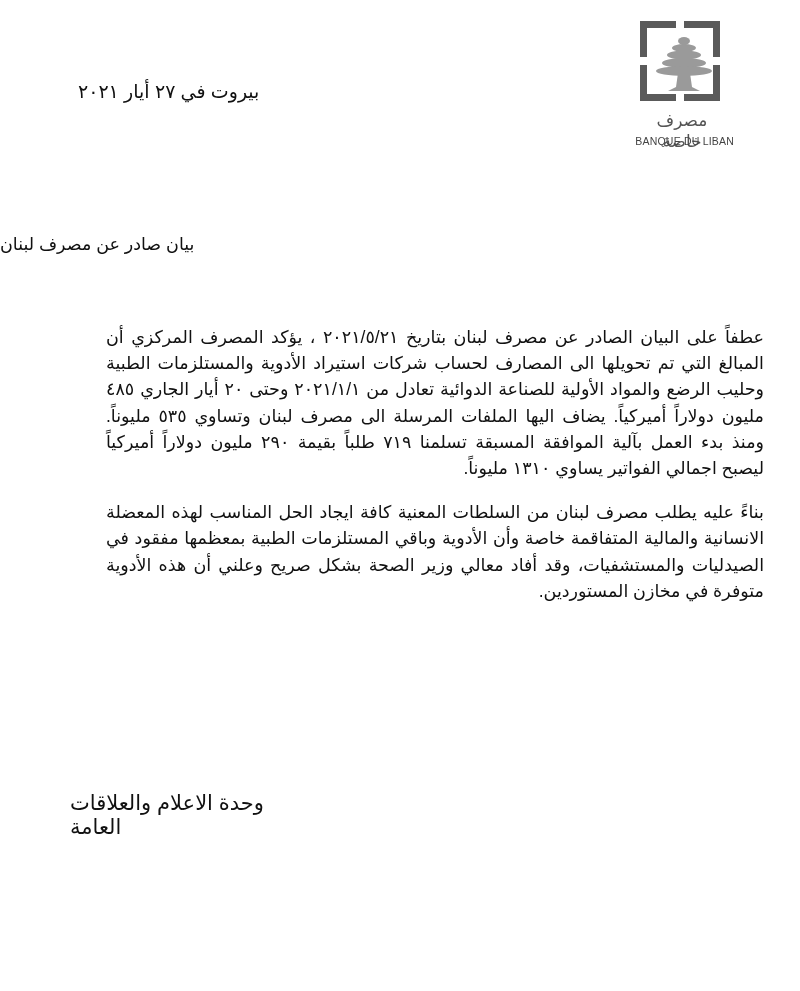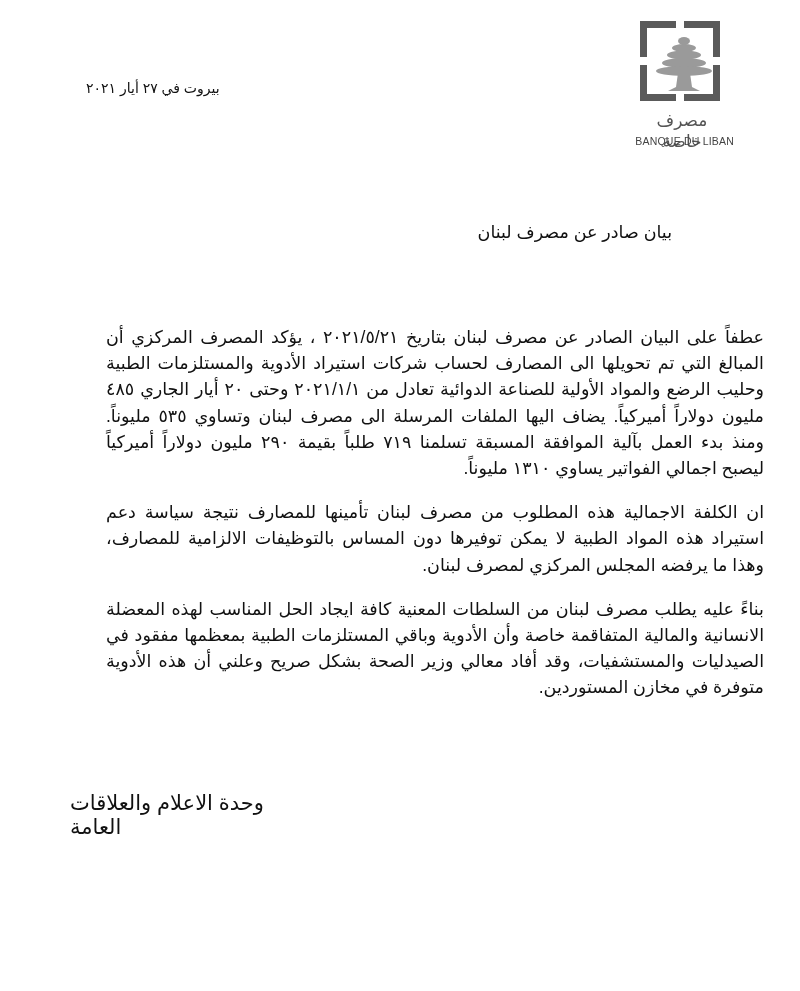--- a/index.html
+++ b/index.html
@@ -6,24 +6,24 @@
     body { width: 800px; height: 991px; position: relative; overflow: hidden;
       font-family: "Liberation Sans", "DejaVu Sans", sans-serif; color: #111; }
     .logo { position: absolute; left: 636px; top: 18px; width: 108px; height: 130px; }
     .logo-frame { position: absolute; left: 4px; top: 3px; width: 80px; height: 80px; }
     .logo-frame .c { position: absolute; background: #5a5a5a; }
     .logo-tree { position: absolute; left: 14px; top: 14px; width: 60px; height: 58px; }
     .logo-ar { position: absolute; left: 0; top: 92px; width: 92px; text-align: center;
       font-size: 17px; color: #555; direction: rtl; }
     .logo-en { position: absolute; left: -2px; top: 117px; width: 100px; text-align: right;
       font-size: 10.5px; color: #444; letter-spacing: 0.2px; }
-    .date { position: absolute; left: 86px; top: 80px; width: 200px; text-align: left;
-      direction: rtl; font-size: 14px; }
+    .date { position: absolute; left: 78px; top: 80px; width: 200px; text-align: left;
+      direction: rtl; font-size: 19px; }
     .date span { display: inline-block; }
-    .title { position: absolute; left: 0; width: 672px; top: 222px; text-align: right;
+    .title { position: absolute; left: 0; width: 672px; top: 234px; text-align: left;
       direction: rtl; font-size: 17.5px; }
     .body { position: absolute; left: 88px; width: 694px; top: 306px; direction: rtl;
       text-align: justify; font-size: 17.5px; line-height: 26.2px; }
     .body p { margin: 18px; }
     .body p.last { text-align-last: right; }
     .sig { position: absolute; left: 70px; top: 791px; width: 250px; direction: rtl;
       text-align: left; font-size: 21px; }
   </style>
 </head>
 <body>
@@ -54,17 +54,16 @@
 </div>
 
 <div class="date">
   <span>بيروت في ٢٧ أيار ٢٠٢١</span>
 </div>
 
 <div class="title">بيان صادر عن مصرف لبنان</div>
 
 <div class="body">
   <p class="last">عطفاً على البيان الصادر عن مصرف لبنان بتاريخ ٢٠٢١/٥/٢١ ، يؤكد المصرف المركزي أن المبالغ التي تم تحويلها الى المصارف لحساب شركات استيراد الأدوية والمستلزمات الطبية وحليب الرضع والمواد الأولية للصناعة الدوائية تعادل من ٢٠٢١/١/١ وحتى ٢٠ أيار الجاري ٤٨٥ مليون دولاراً أميركياً. يضاف اليها الملفات المرسلة الى مصرف لبنان وتساوي ٥٣٥ مليوناً. ومنذ بدء العمل بآلية الموافقة المسبقة تسلمنا ٧١٩ طلباً بقيمة ٢٩٠ مليون دولاراً أميركياً ليصبح اجمالي الفواتير يساوي ١٣١٠ مليوناً.</p>
-  <p class="last">ان الكلفة الاجمالية هذه المطلوب من مصرف لبنان تأمينها للمصارف نتيجة سياسة دعم استيراد هذه المواد الطبية لا يمكن توفيرها دون المساس بالتوظيفات الالزامية للمصارف، وهذا ما يرفضه المجلس المركزي لمصرف لبنان.</p>
   <p class="last">بناءً عليه يطلب مصرف لبنان من السلطات المعنية كافة ايجاد الحل المناسب لهذه المعضلة الانسانية والمالية المتفاقمة خاصة وأن الأدوية وباقي المستلزمات الطبية بمعظمها مفقود في الصيدليات والمستشفيات، وقد أفاد معالي وزير الصحة بشكل صريح وعلني أن هذه الأدوية متوفرة في مخازن المستوردين.</p>
 </div>
 
 <div class="sig">وحدة الاعلام والعلاقات العامة</div>
 
 </body></html>

